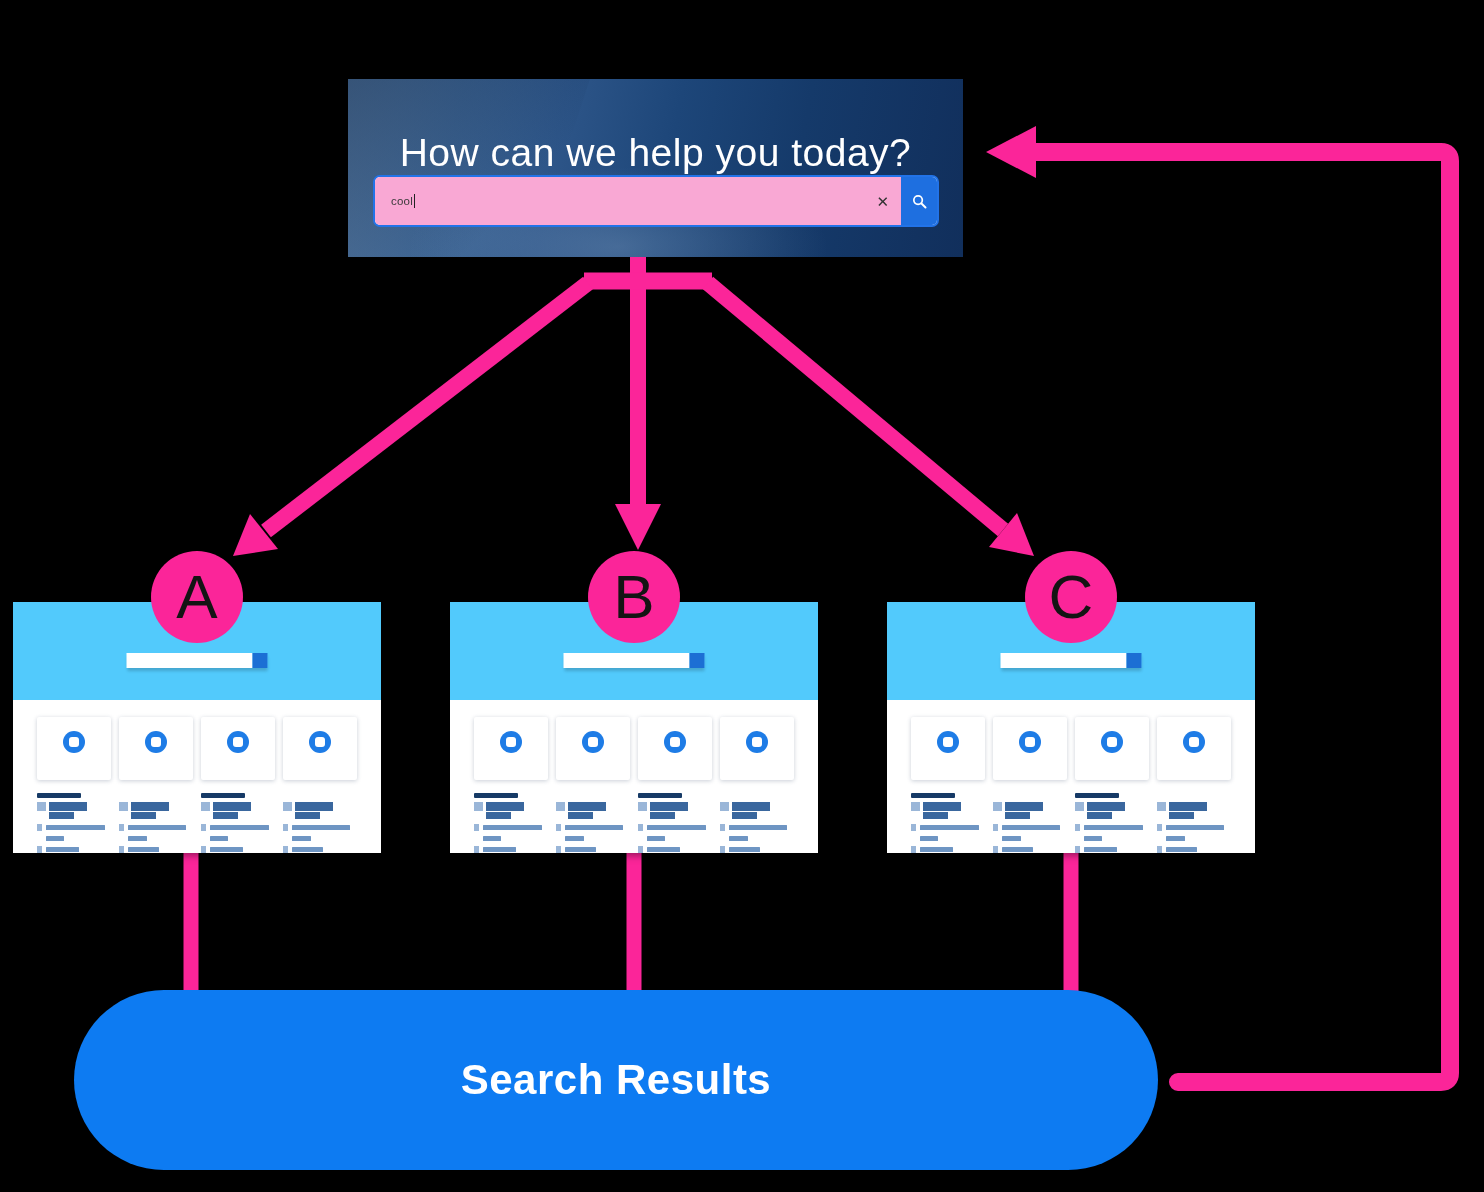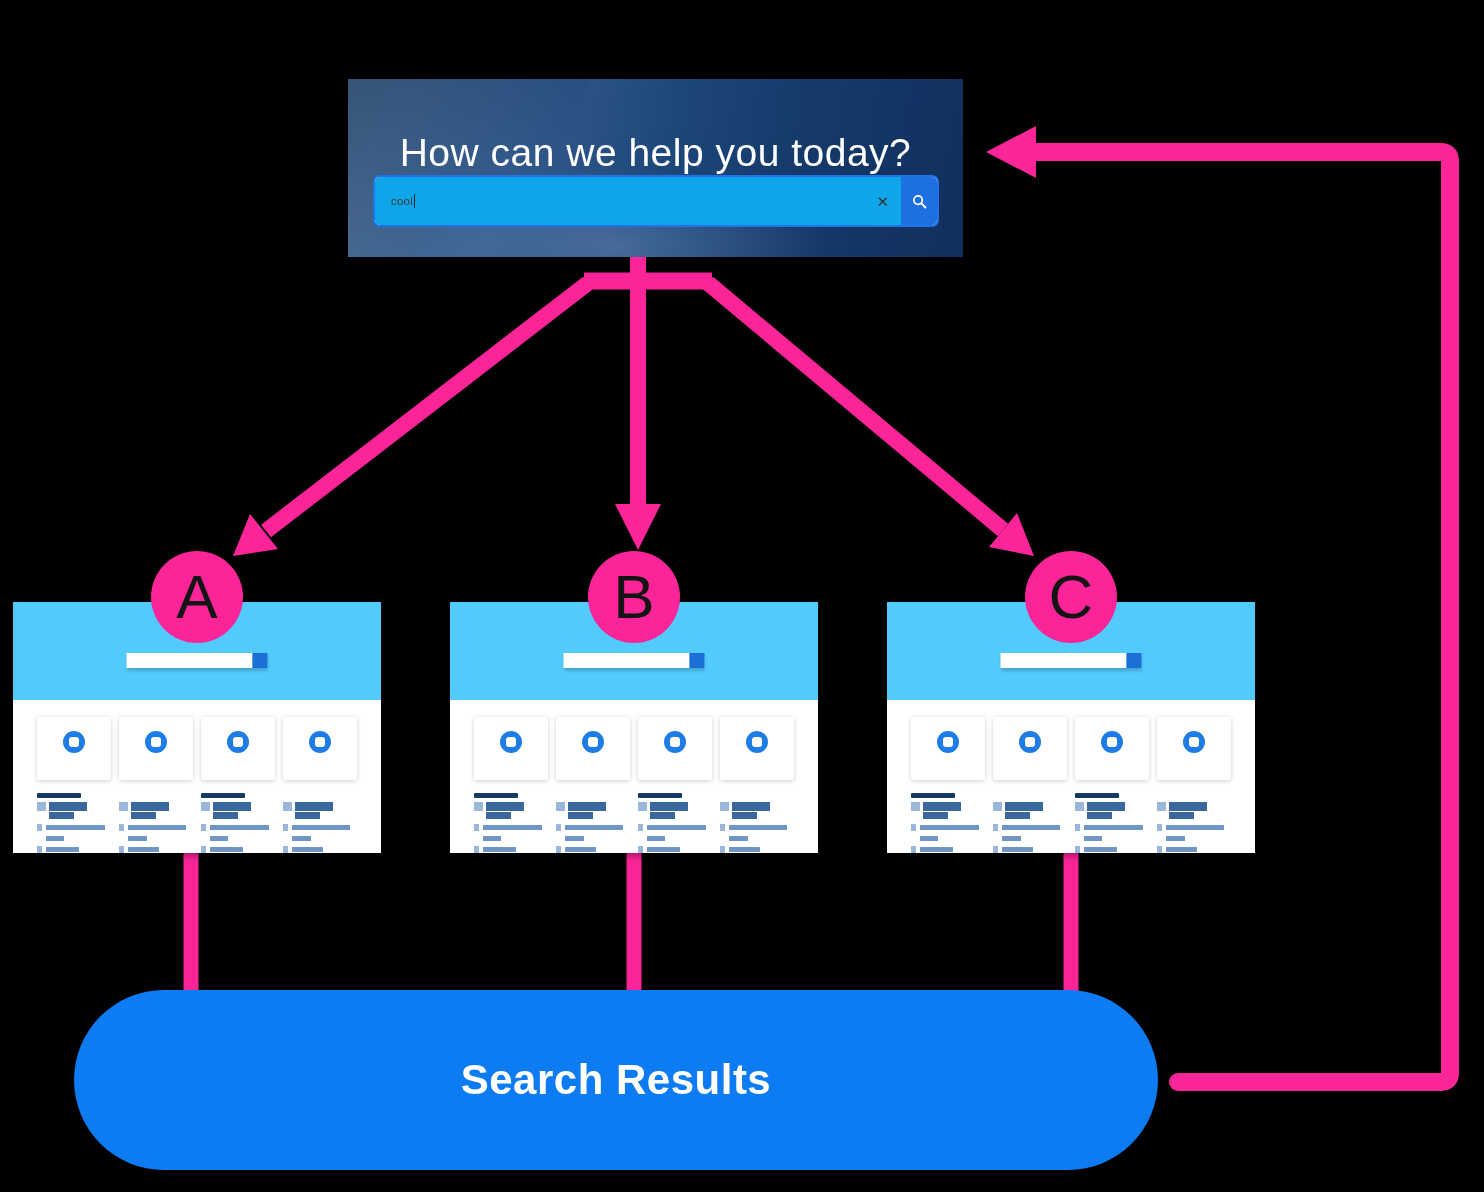--- a/index.html
+++ b/index.html
@@ -40,21 +40,21 @@
     background:radial-gradient(closest-side,rgba(130,160,195,.38),rgba(130,160,195,0));}
   .banner-heading{
     position:absolute;left:0;right:0;top:52px;text-align:center;
     color:#ffffff;font-size:39px;font-weight:400;letter-spacing:.5px;z-index:2;
   }
   .search-box{
     position:absolute;left:25px;top:96px;width:566px;height:52px;z-index:2;
     display:flex;border:2px solid var(--search-border-blue);border-radius:7px;
     background:#ffffff;overflow:hidden;
   }
-  .search-field{flex:1;display:flex;align-items:center;padding:0 12px 0 16px;background:#0ea5e9;}
+  .search-field{flex:1;display:flex;align-items:center;padding:0 12px 0 16px;background:#f9a8d4;}
   .search-text{font-size:11.5px;color:#3a3a3a;letter-spacing:.2px;}
   .caret{display:inline-block;width:1.5px;height:14px;background:#222;margin-left:1px;vertical-align:middle;}
   .clear-x{margin-left:auto;font-size:15px;color:#333;line-height:1;cursor:pointer;}
   .search-btn{width:36px;background:var(--search-button-blue);display:flex;align-items:center;justify-content:center;cursor:pointer;}
 
   
   .thumb{position:absolute;top:602px;width:368px;height:251px;background:#ffffff;z-index:2;
     box-shadow:0 2px 8px rgba(0,0,0,.45);}
   .thumb-a{left:13px;} .thumb-b{left:450px;} .thumb-c{left:887px;}
   .badge{position:absolute;left:50%;top:-51px;transform:translateX(-50%);

